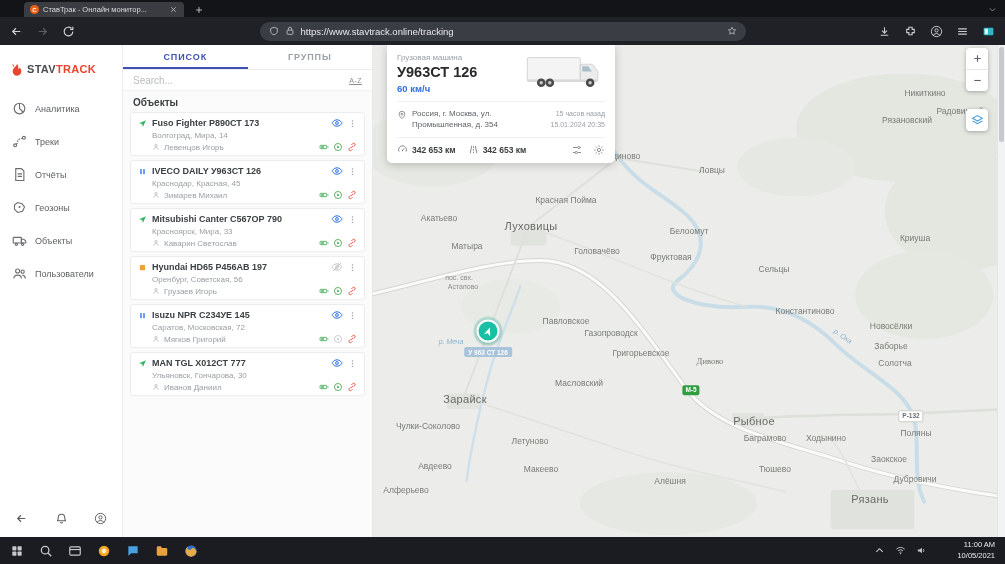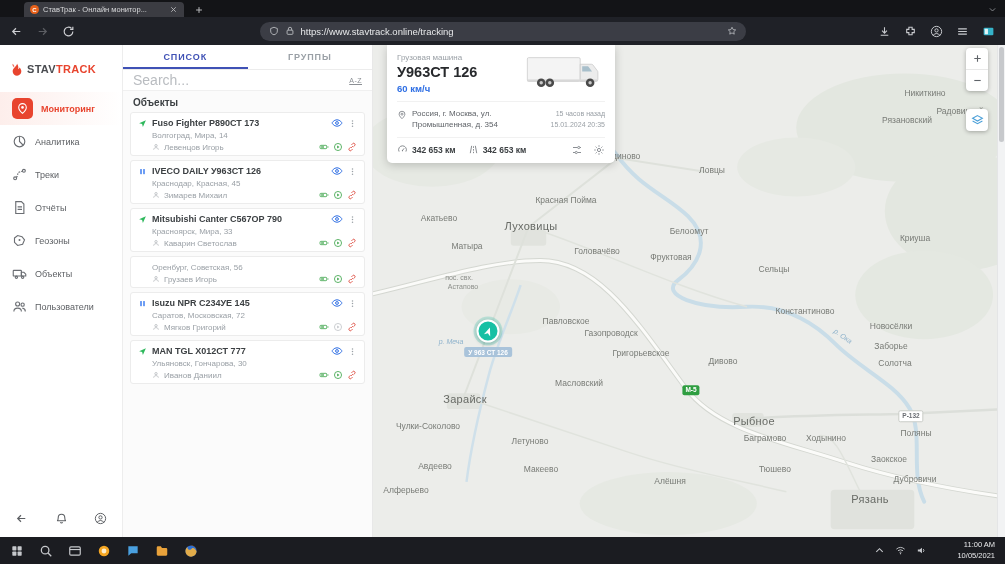--- a/index.html
+++ b/index.html
@@ -41,21 +41,21 @@
 .side-item.active .side-label{color:#e8442e;font-weight:bold}
 .side-footer{margin-top:auto;display:flex;justify-content:space-between;padding:10px 15px 12px}
 .sf-icon{width:13px;height:13px;color:#5c5f63}
 
 
 .panel{width:250px;background:#fbfbfb;border-right:1px solid #e8e8e8;display:flex;flex-direction:column;flex:none}
 .panel-tabs{height:25px;display:flex;background:#fff;border-bottom:1px solid #ececec}
 .panel-tab{flex:1;display:flex;align-items:center;justify-content:center;font-size:9px;font-weight:bold;letter-spacing:.9px;color:#9aa0a6;cursor:pointer}
 .panel-tab.active{color:#3f51b5;box-shadow:inset 0 -2px 0 #3f51b5}
 .search-row{height:21px;display:flex;align-items:center;background:#fff;border-bottom:1px solid #f0f0f0;padding:0 10px;gap:6px}
-.search-input{flex:1;border:0;outline:0;background:transparent;font-size:14px;color:#444;font-family:inherit}
+.search-input{flex:1;border:0;outline:0;background:transparent;font-size:10px;color:#444;font-family:inherit}
 .search-input::placeholder{color:#b9bcc0}
 .sort-btn{font-size:7px;color:#8b8f94;text-decoration:underline;letter-spacing:.5px;cursor:pointer}
 .section-title{font-size:10px;font-weight:bold;color:#3c4043;padding:6px 10px 4px}
 .vehicle-list{flex:1;padding:0 7px;overflow:hidden}
 .vehicle-card{background:#fff;border:1px solid #ececec;border-radius:3px;margin-bottom:4px;padding:4px 7px 3px}
 .v-row1{display:flex;align-items:center;gap:5px}
 .v-status{width:9px;height:9px;flex:none}
 .v-status.moving{color:#2eb85c}.v-status.paused{color:#3d7df0}.v-status.stopped{color:#f0a23a}
 .v-name{flex:1;font-size:9px;font-weight:bold;color:#3c4043;white-space:nowrap;overflow:hidden}
 .v-eye{width:12px;height:12px;color:#2f6fe4;flex:none}
@@ -226,29 +226,20 @@
         <span class="logo-flame">
             <svg viewBox="0 0 24 24" fill="#e8442e">
               <path d="M13.5 2c.8 3.5-1.2 5.2-3 7-1.9 1.9-3.5 3.7-3.5 6.5A6.6 6.6 0 0 0 13.6 22c3.8 0 6.4-2.8 6.4-6.5 0-2.6-1.3-4.3-2.6-5.9-.3 1.3-1 2.2-2.2 2.7.8-2.8.2-5.8-1.7-8.3z"></path>
               <path d="M6.5 4c2.6 1.2 3.4 3.2 2.6 5.6C7.6 8.3 6.6 6.8 6.5 4z" opacity=".75"></path>
             </svg>
           </span>
         <span class="logo-text"><span class="logo-stav">STAV</span><span class="logo-track">TRACK</span></span>
       </div>
       <nav class="side-nav">
 
-      <div class="side-item active">
-            <span class="side-icon">
-              <svg viewBox="0 0 24 24" fill="none" stroke="currentColor" stroke-width="2">
-                <path d="M12 21s-7-6.5-7-11a7 7 0 0 1 14 0c0 4.5-7 11-7 11z"></path>
-                <circle cx="12" cy="10" r="2.4" fill="currentColor" stroke="none"></circle>
-              </svg>
-            </span>
-            <span class="side-label">Мониторинг</span>
-          </div>
           <div class="side-item">
             <span class="side-icon">
               <svg viewBox="0 0 24 24" fill="none" stroke="currentColor" stroke-width="1.8">
                 <circle cx="12" cy="12" r="8.5"></circle>
                 <path d="M12 3.5V12l6 6"></path>
               </svg>
             </span>
             <span class="side-label">Аналитика</span>
           </div>
           <div class="side-item">
@@ -492,20 +483,42 @@
               <span class="ind link">
                 <svg viewBox="0 0 24 24" fill="none" stroke="currentColor" stroke-width="2.4">
                   <path d="M10 14l4-4"></path>
                   <path d="M8.5 12.5l-2.8 2.8a3.3 3.3 0 0 0 4.7 4.7l2.8-2.8"></path>
                   <path d="M15.5 11.5l2.8-2.8a3.3 3.3 0 0 0-4.7-4.7l-2.8 2.8"></path>
                 </svg>
               </span>
             </div>
           </div>
           <div class="vehicle-card">
+            <div class="v-row1">
+              <span class="v-status stopped">
+                <svg viewBox="0 0 24 24" fill="currentColor">
+                  <rect x="5" y="5" width="14" height="14" rx="2"></rect>
+                </svg>
+              </span>
+              <span class="v-name">Hyundai HD65 Р456АВ 197</span>
+              <span class="v-eye hidden">
+                <svg viewBox="0 0 24 24" fill="none" stroke="currentColor" stroke-width="2">
+                  <path d="M2 12s3.5-6.5 10-6.5S22 12 22 12s-3.5 6.5-10 6.5S2 12 2 12z"></path>
+                  <circle cx="12" cy="12" r="2.8"></circle>
+                  <path d="M4 20L20 4"></path>
+                </svg>
+              </span>
+              <span class="v-kebab">
+                <svg viewBox="0 0 24 24" fill="currentColor">
+                  <circle cx="12" cy="5" r="2"></circle>
+                  <circle cx="12" cy="12" r="2"></circle>
+                  <circle cx="12" cy="19" r="2"></circle>
+                </svg>
+              </span>
+            </div>
             <div class="v-address">Оренбург, Советская, 56</div>
             <div class="v-row3">
               <span class="v-person">
                 <svg viewBox="0 0 24 24" fill="none" stroke="currentColor" stroke-width="2.4">
                   <circle cx="12" cy="8" r="3.5"></circle>
                   <path d="M5 20c0-3.8 3.1-6 7-6s7 2.2 7 6"></path>
                 </svg>
               </span>
               <span class="v-driver">Грузаев Игорь</span>
               <span class="ind battery">
@@ -682,21 +695,21 @@
           <div class="map-label" style="left: 298px; top: 212px;">Фруктовая</div>
           <div class="map-label" style="left: 542px; top: 193px;">Криуша</div>
           <div class="map-label" style="left: 401px; top: 224px;">Сельцы</div>
           <div class="map-label small" style="left: 86px; top: 232px;">пос. свх.</div>
           <div class="map-label small" style="left: 90px; top: 241px;">Астапово</div>
           <div class="map-label" style="left: 432px; top: 266px;">Константиново</div>
           <div class="map-label" style="left: 518px; top: 281px;">Новосёлки</div>
           <div class="map-label" style="left: 193px; top: 276px;">Павловское</div>
           <div class="map-label" style="left: 238px; top: 288px;">Газопроводск</div>
           <div class="map-label" style="left: 268px; top: 308px;">Григорьевское</div>
-          <div class="map-label" style="left: 350px; top: 316px;">Дивово</div>
+          <div class="map-label" style="left: 337px; top: 316px; font-family: Liberation Serif, serif;">Дивово</div>
           <div class="map-label" style="left: 518px; top: 301px;">Заборье</div>
           <div class="map-label" style="left: 522px; top: 318px;">Солотча</div>
           <div class="map-label river" style="left: 78px; top: 296px;">р. Меча</div>
           <div class="map-label" style="left: 206px; top: 338px;">Масловский</div>
           <div class="map-label big" style="left: 92px; top: 354px;">Зарайск</div>
           <div class="map-label" style="left: 55px; top: 381px;">Чулки-Соколово</div>
           <div class="map-label" style="left: 157px; top: 396px;">Летуново</div>
           <div class="map-label big" style="left: 381px; top: 376px;">Рыбное</div>
           <div class="map-label" style="left: 392px; top: 393px;">Баграмово</div>
           <div class="map-label" style="left: 453px; top: 393px;">Ходынино</div>

